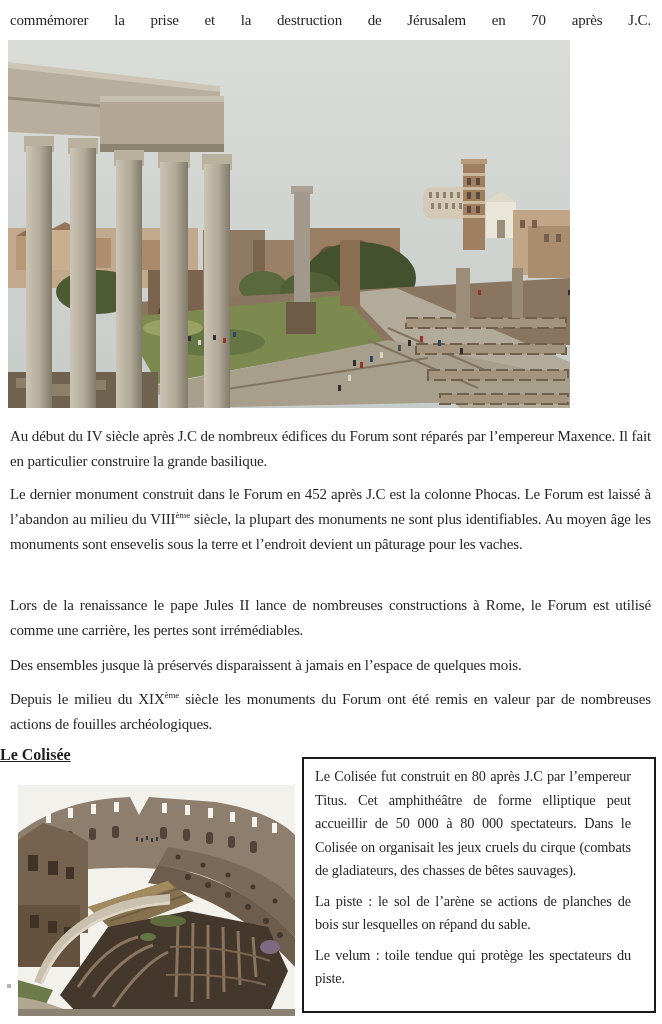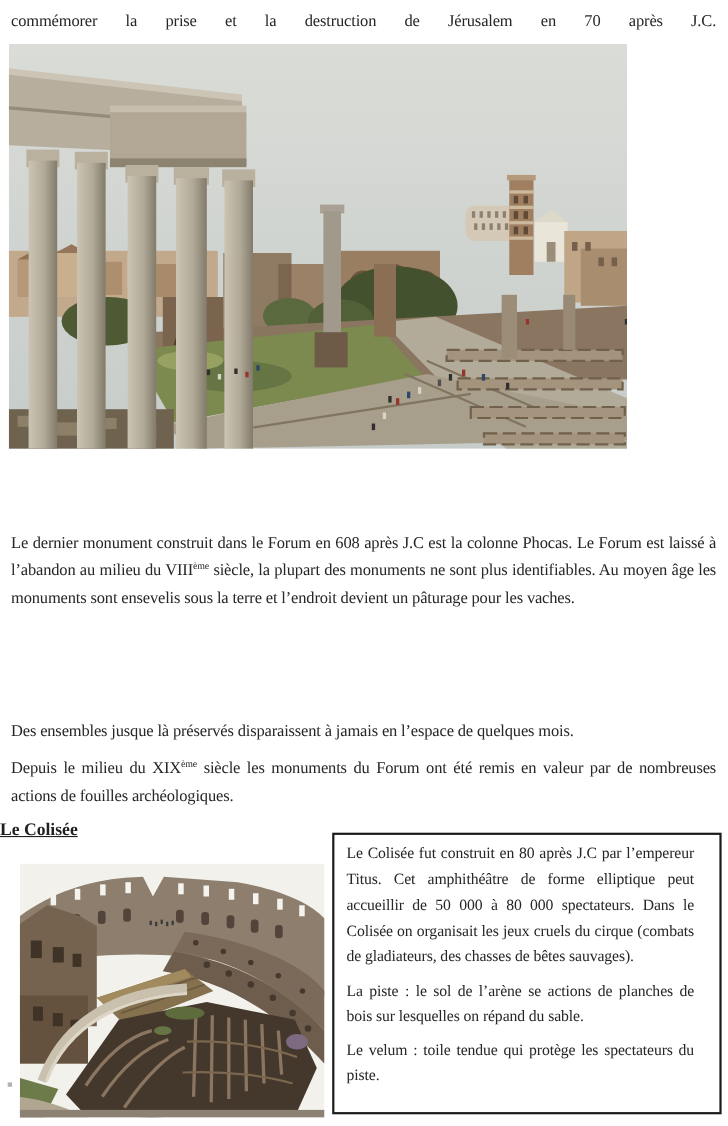--- a/index.html
+++ b/index.html
@@ -187,23 +187,25 @@
         <rect x="215" y="298" width="3" height="5" fill="#98342e"></rect>
           <rect x="225" y="292" width="3" height="5" fill="#2e4668"></rect>
         <rect x="190" y="300" width="3" height="5" fill="#d8d4c8"></rect>
           <rect x="180" y="296" width="3" height="5" fill="#30302e"></rect>
         <rect x="560" y="250" width="3" height="5" fill="#30302e"></rect>
           <rect x="470" y="250" width="3" height="5" fill="#98342e"></rect>
       </g>
     </svg>
   </figure>
 
-
-  <p class="para" id="p2"><span>Le dernier monument construit dans le Forum en 608 après J.C est la colonne Phocas. Le Forum est laissé à l’abandon au milieu du VIII</span><sup>ème</sup><span> siècle, la plupart des monuments ne sont plus identifiables. Au moyen âge les monuments sont ensevelis sous la terre et l’endroit devient un pâturage pour les vaches.</span></p>
-
+  <p class="para" id="p1">Au début du IV siècle après J.C de nombreux édifices du Forum sont réparés par l’empereur Maxence. Il fait en particulier construire la grande basilique.</p>
+
+  <p class="para" id="p2"><span>Le dernier monument construit dans le Forum en 452 après J.C est la colonne Phocas. Le Forum est laissé à l’abandon au milieu du VIII</span><sup>ème</sup><span> siècle, la plupart des monuments ne sont plus identifiables. Au moyen âge les monuments sont ensevelis sous la terre et l’endroit devient un pâturage pour les vaches.</span></p>
+
+  <p class="para" id="p3">Lors de la renaissance le pape Jules II lance de nombreuses constructions à Rome, le Forum est utilisé comme une carrière, les pertes sont irrémédiables.</p>
 
   <p class="para" id="p4">Des ensembles jusque là préservés disparaissent à jamais en l’espace de quelques mois.</p>
 
   <p class="para" id="p5"><span>Depuis le milieu du XIX</span><sup>ème</sup><span> siècle les monuments du Forum ont été remis en valeur par de nombreuses actions de fouilles archéologiques.</span></p>
 
   <h2 id="heading">Le Colisée</h2>
 
   <figure class="fig" id="colosseum-fig">
     <svg viewBox="0 0 277 231" preserveAspectRatio="none">
       <rect x="0" y="0" width="277" height="231" fill="#f2f1ec"></rect>

